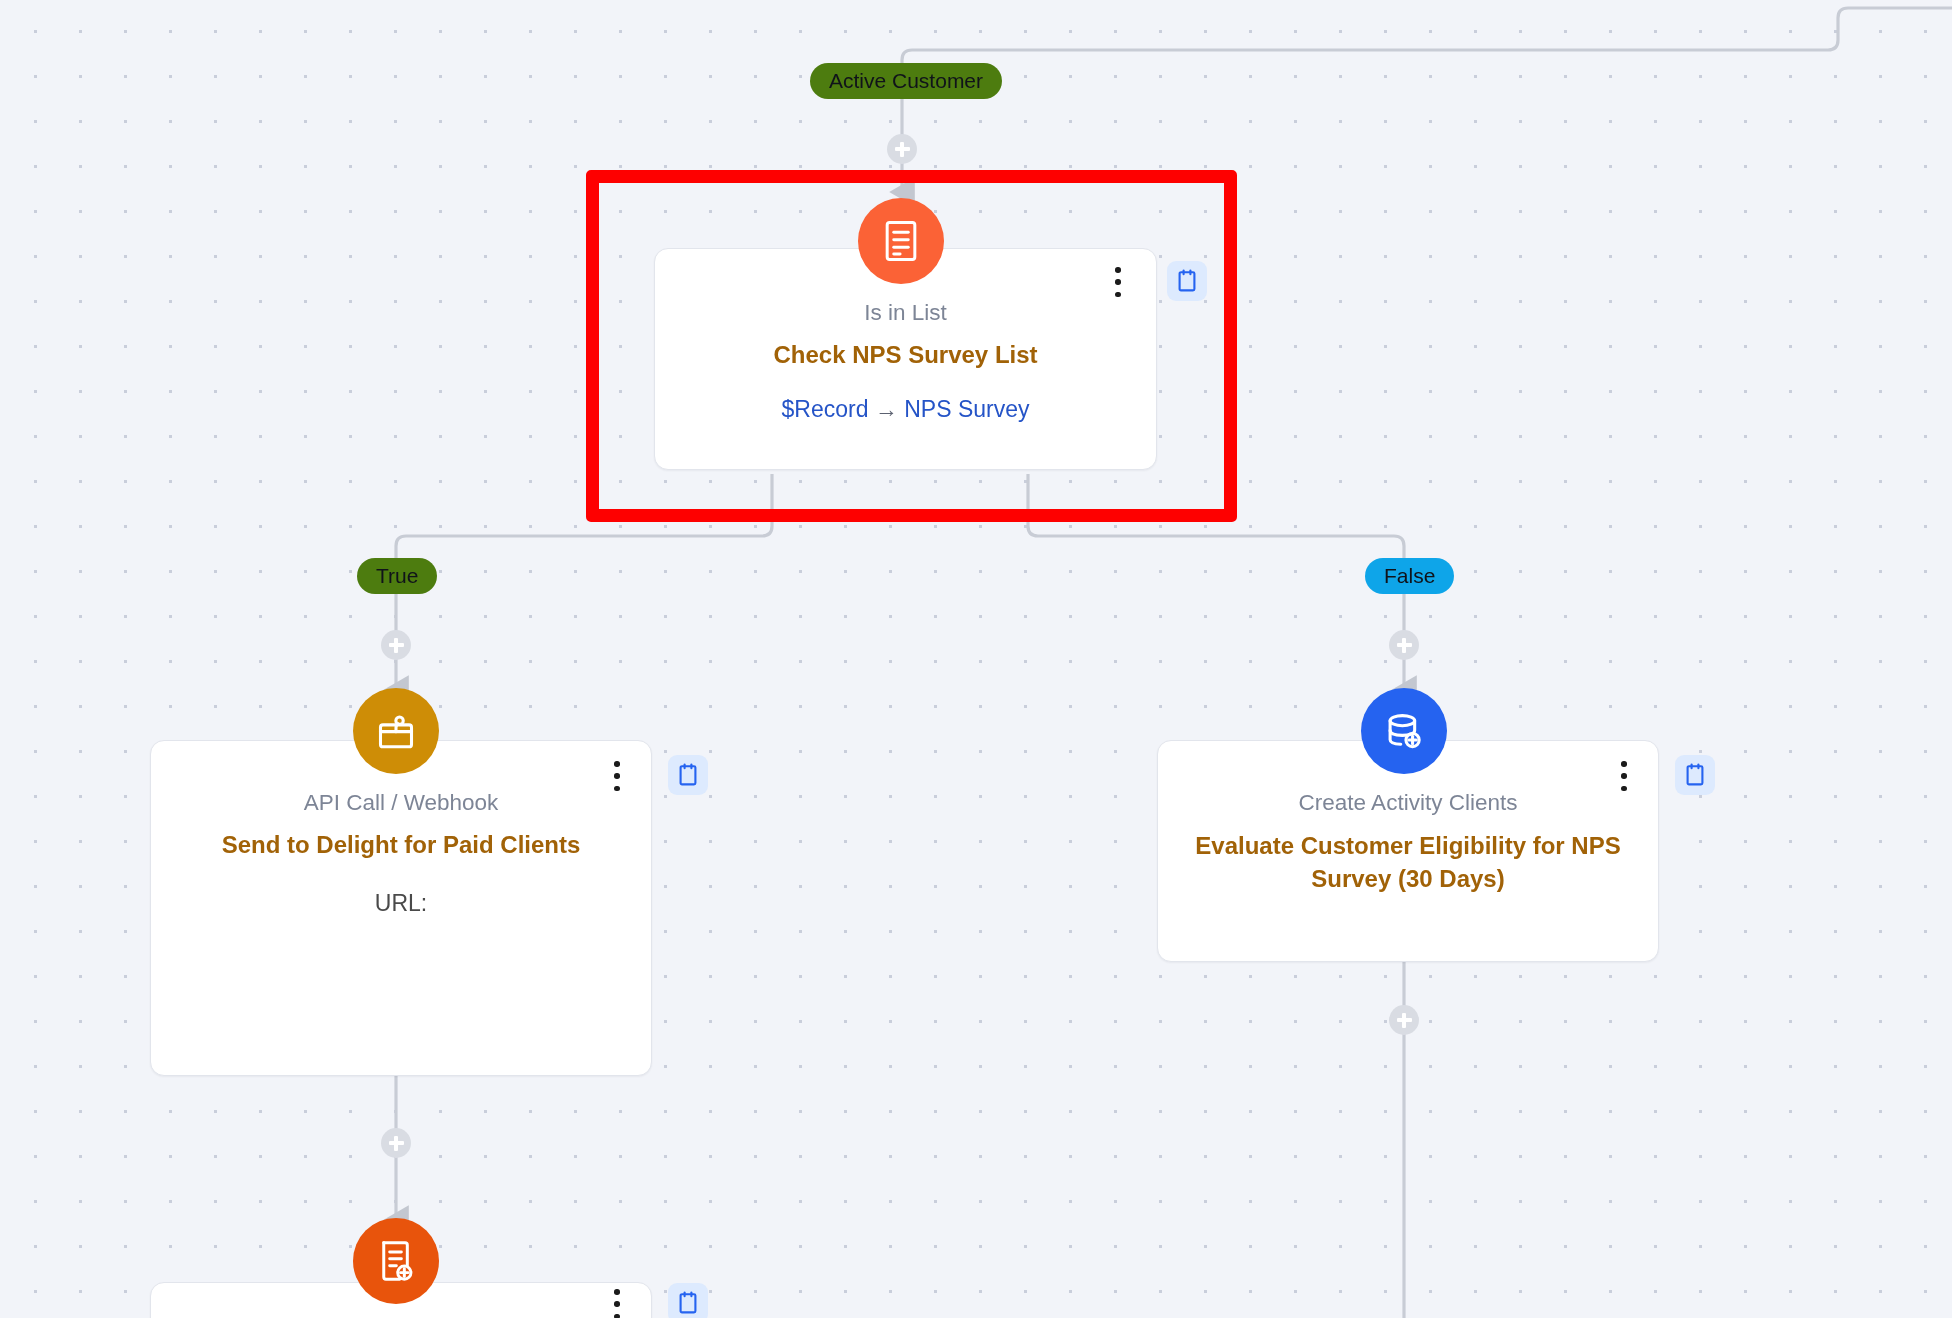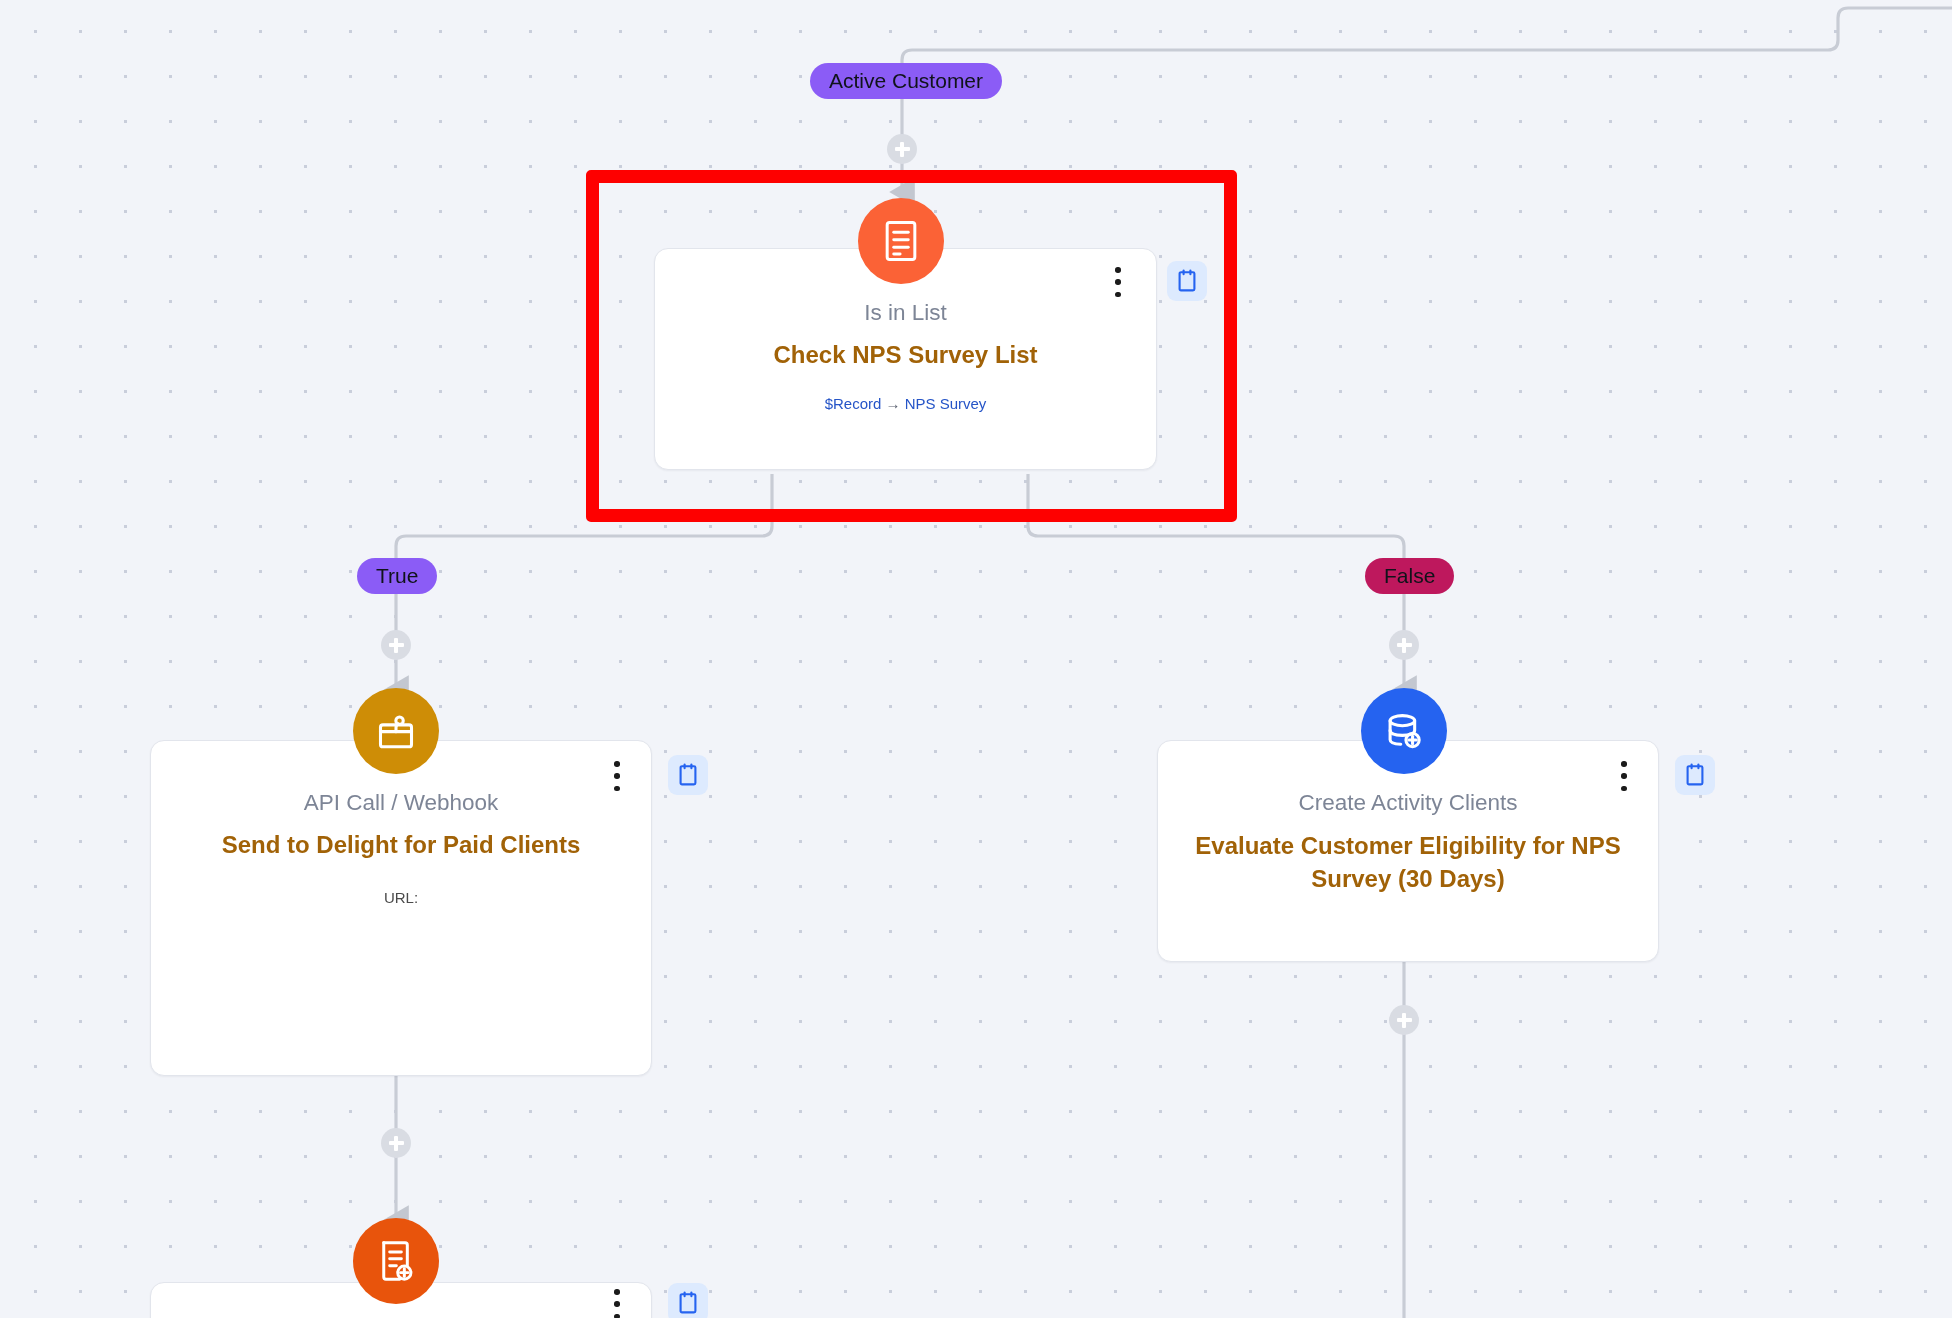--- a/index.html
+++ b/index.html
@@ -54,21 +54,21 @@
 
   .node-title {
     font-size: 24px;
     color: #a16207;
     font-weight: 700;
     line-height: 1.32;
     margin-top: 12px;
   }
 
   .node-sub {
-    font-size: 15px;
+    font-size: 23px;
     color: #4a4a4a;
     font-weight: 400;
     line-height: 1.45;
     margin-top: 22px;
   }
 
   .blue { color: #2554c7; }
   .bluelink { color: #2554c7; word-break: break-all; }
   .arrowglyph { color: #5b6170; }
 
@@ -127,22 +127,22 @@
     padding: 0 19px;
     border-radius: 18px;
     display: flex;
     align-items: center;
     justify-content: center;
     font-size: 21px;
     color: #10131a;
     z-index: 5;
     white-space: nowrap;
   }
-  .pill-blue { background: #8b5cf6; }
-  .pill-pink { background: #be185d; }
+  .pill-blue { background: #4d7c0f; }
+  .pill-pink { background: #0ea5e9; }
 
   
   .plus {
     position: absolute;
     width: 30px;
     height: 30px;
     border-radius: 50%;
     background: #d9dce3;
     display: flex;
     align-items: center;

